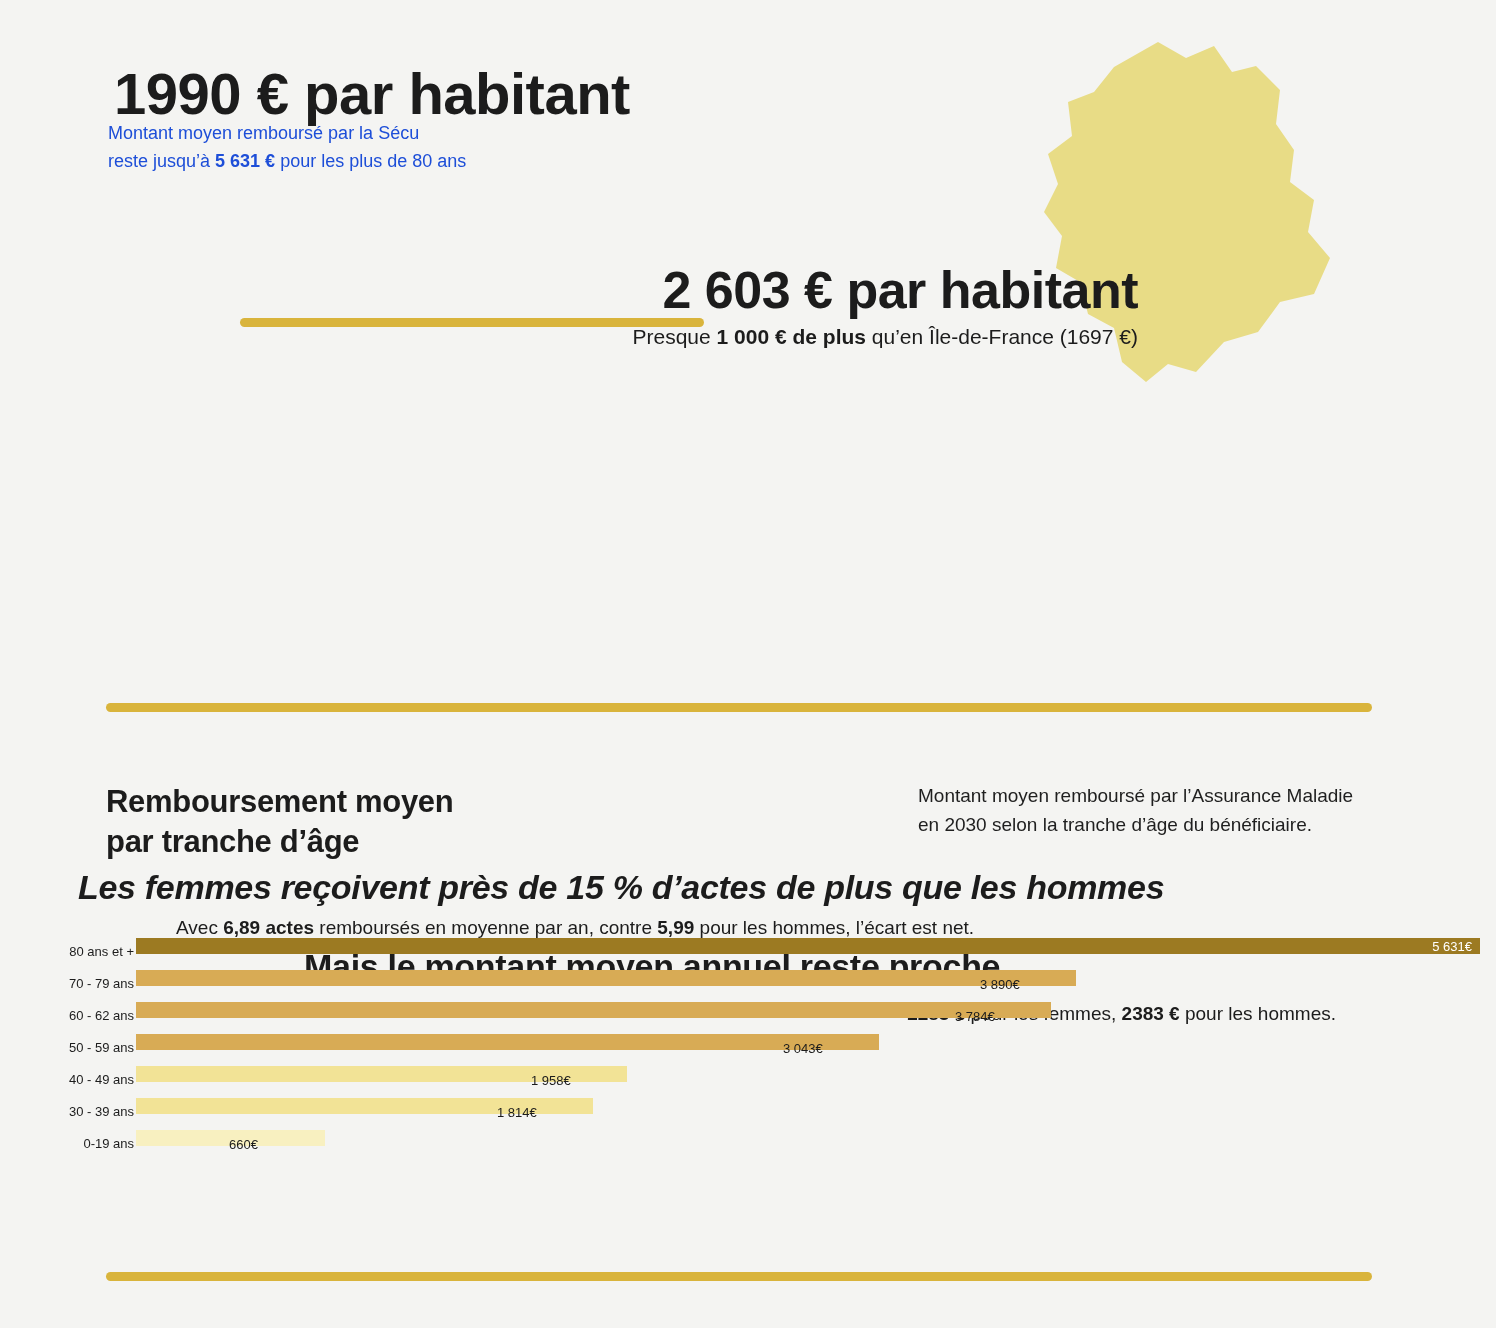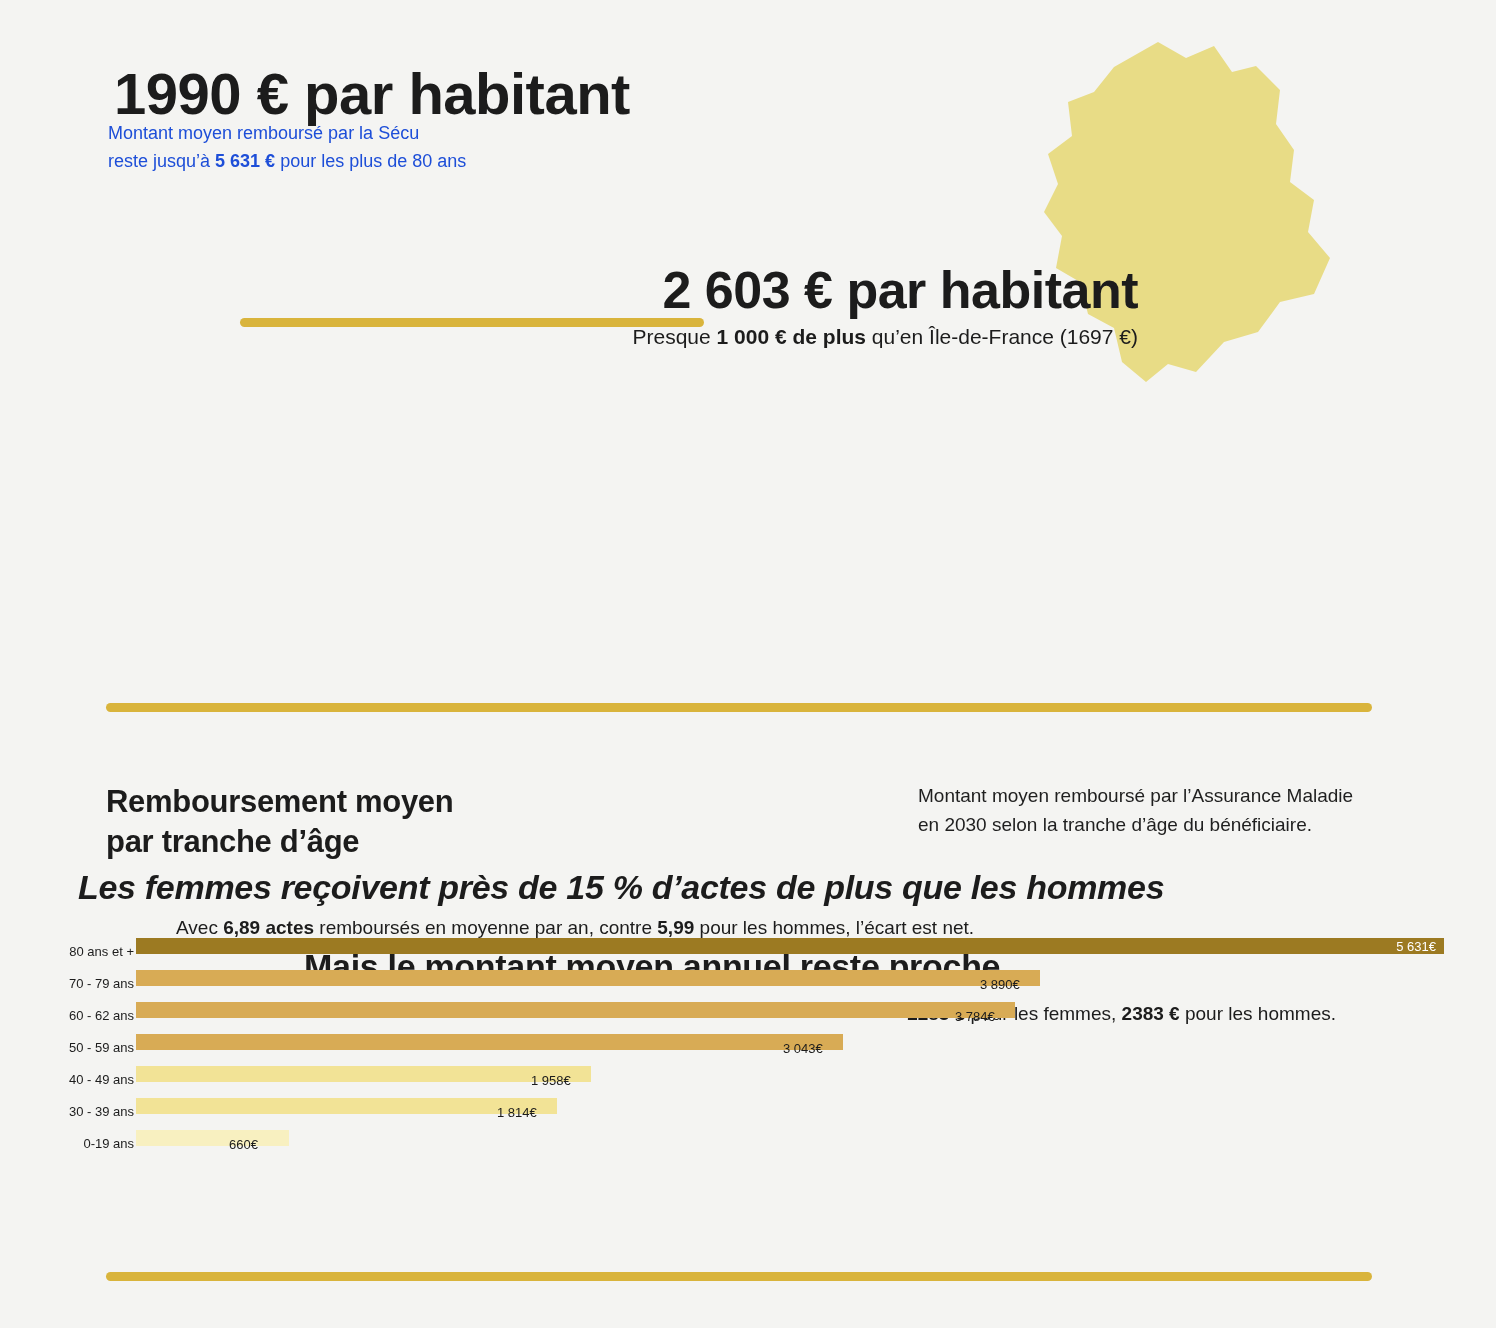--- a/index.html
+++ b/index.html
@@ -177,20 +177,21 @@
   }
   .bar-track {
     position: relative;
     flex: 1;
     height: 27px;
   }
   .bar {
     height: 16px;
     position: relative;
     display: block;
+    padding-left: 36px;
   }
   .bar-value {
     position: absolute;
     right: 8px;
     top: 50%;
     transform: translateY(-50%);
     font-size: 13px;
     font-weight: 400;
     white-space: nowrap;
   }

